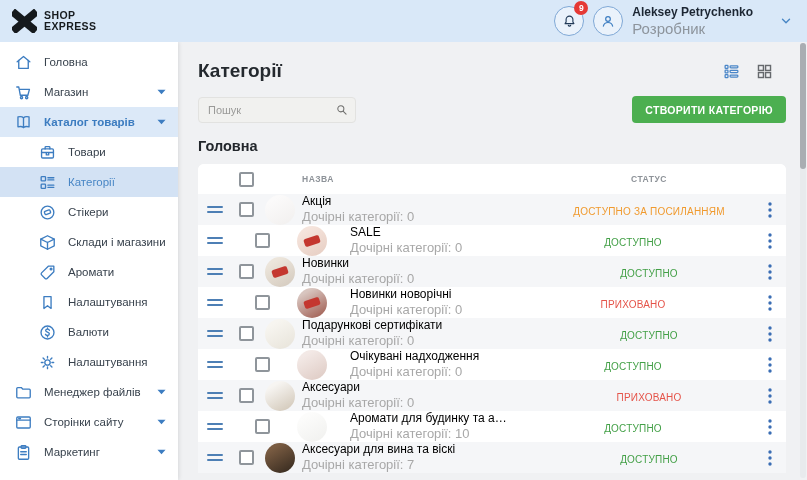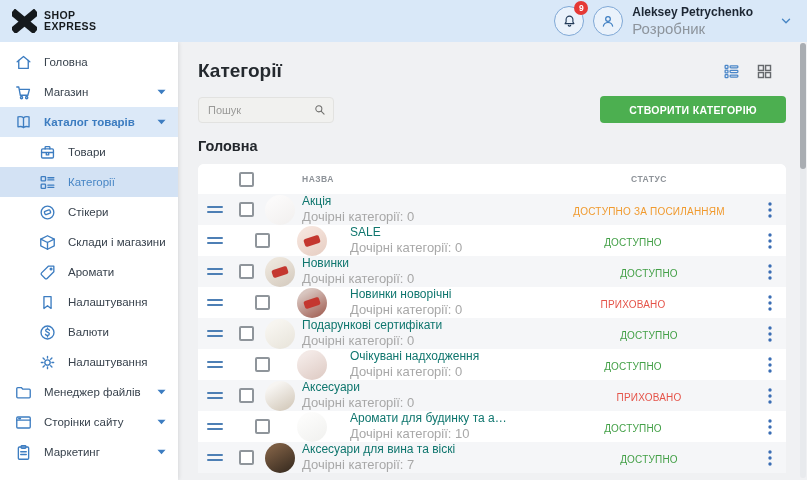--- a/index.html
+++ b/index.html
@@ -53,48 +53,48 @@
   .chev { flex:none; margin-left:6px; display:flex; }
 
   
   .main { position:absolute; left:178px; top:42px; right:0; bottom:0; padding:0 21px 0 20px; }
   .main-head { display:flex; justify-content:space-between; align-items:center; margin-top:18px; }
   .page-title { font-size:19px; margin:0; color:#24292e; font-weight:bold; }
   .view-toggles { display:flex; gap:16px; margin-right:13px; }
   .view-toggles span { display:flex; cursor:pointer; }
 
   .toolbar { display:flex; justify-content:space-between; align-items:center; margin-top:14px; }
-  .search { position:relative; width:136px; }
+  .search { position:relative; width:158px; }
   .search input {
     width:100%; height:26px; border:1px solid #e2e2e0; background:#f1f1ef; border-radius:4px;
     padding:0 26px 0 9px; font-size:11px; color:#444; outline:none; font-family:inherit;
   }
   .search input::placeholder { color:#9a9a98; }
   .search .mag { position:absolute; right:7px; top:6px; display:flex; }
   .create-btn {
     height:27px; background:#4caf50; color:#fff; border:none; border-radius:4px;
-    font-weight:bold; font-size:10.5px; padding:0 29px; letter-spacing:.3px; cursor:pointer;
+    font-weight:bold; font-size:10.5px; padding:0 13px; letter-spacing:.3px; cursor:pointer;
     font-family:inherit;
   }
   .section-title { font-size:14.5px; margin:15px 0 10px; color:#23272c; font-weight:bold; }
 
   
   .table { background:#fff; border-radius:6px 6px 0 0; overflow:hidden; }
   .t-row { display:grid; grid-template-columns:34px 28px 40px 1fr 210px 32px; align-items:center; height:31px; }
   .t-head { height:30px; background:#fff; }
   .t-head .colhdr { font-size:8.5px; color:#8d9298; letter-spacing:.5px; font-weight:bold; }
   .t-row.odd { background:#f5f6f8; }
   .t-row.even { background:#ffffff;gap:16px; }
   .cell { display:flex; align-items:center; justify-content:center; }
   .c-name { padding-left:2px; min-width:0; }
   .c-status { text-align:center; }
   .cb { width:15px; height:15px; border:2px solid #8f959b; border-radius:2px; background:#fff; cursor:pointer; }
   .thumb { width:30px; height:30px; border-radius:50%; position:relative; overflow:hidden; }
   .tag { position:absolute; left:7px; top:11px; width:16px; height:8px; background:#c4372f; border-radius:2px; transform:rotate(-18deg); }
-  .name { font-size:12px; color:#0f766e; line-height:1.15; cursor:pointer; white-space:nowrap; overflow:hidden; text-overflow:ellipsis; }
+  .name { font-size:12px; color:#000000; line-height:1.15; cursor:pointer; white-space:nowrap; overflow:hidden; text-overflow:ellipsis; }
   .sub-label { font-size:13px; color:#a8a8a8; margin-top:1px; }
   .status { font-size:10px; font-weight:normal; letter-spacing:.2px; }
   .st-available { color:#43a047; }
   .st-hidden { color:#e5544a; }
   .st-link { color:#f09a2e; }
   .kebab-btn { cursor:pointer; display:flex; }
 
   
   .scrollbar { position:absolute; right:1px; top:43px; bottom:2px; width:6px; background:#e8eaed; border-radius:3px; z-index:6; }
   .scroll-thumb { width:6px; height:126px; background:#a9adb2; border-radius:3px; cursor:grab; }

